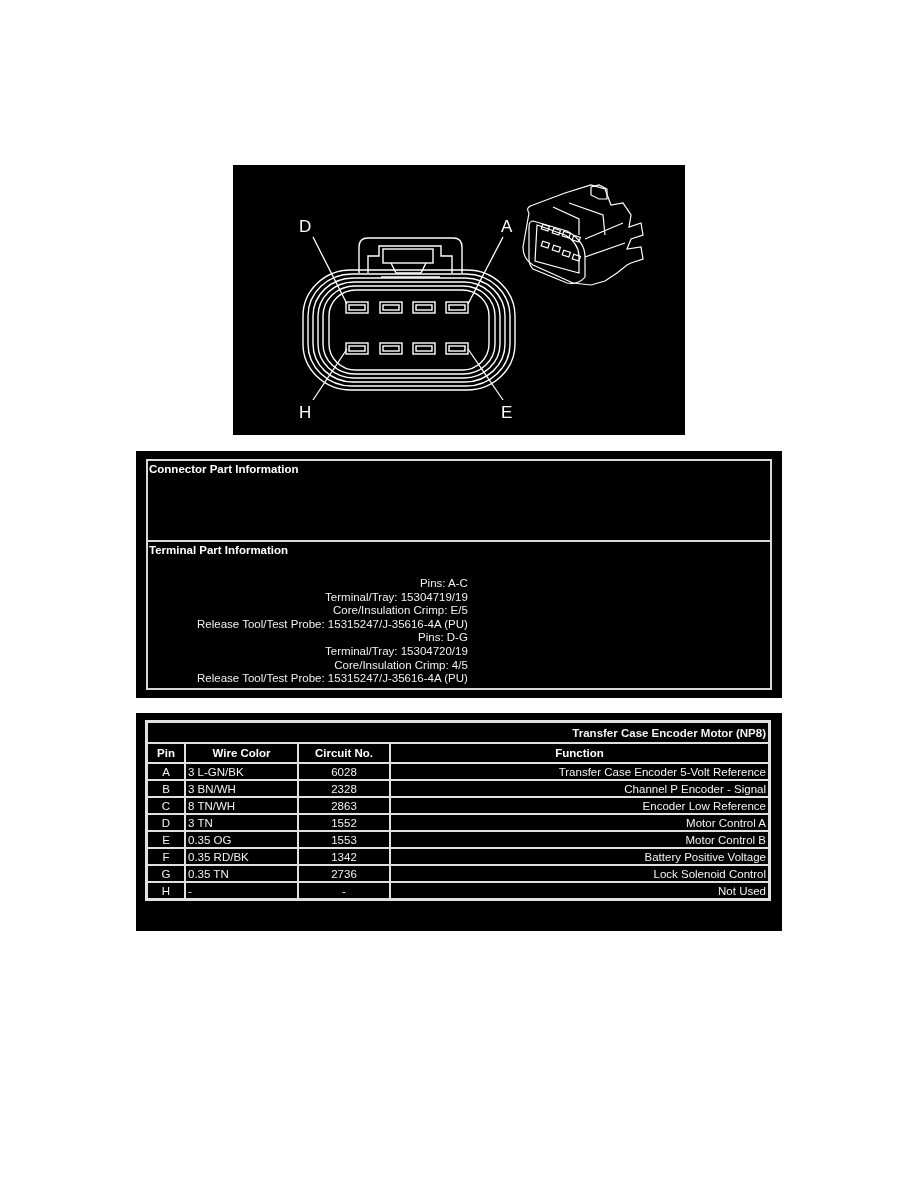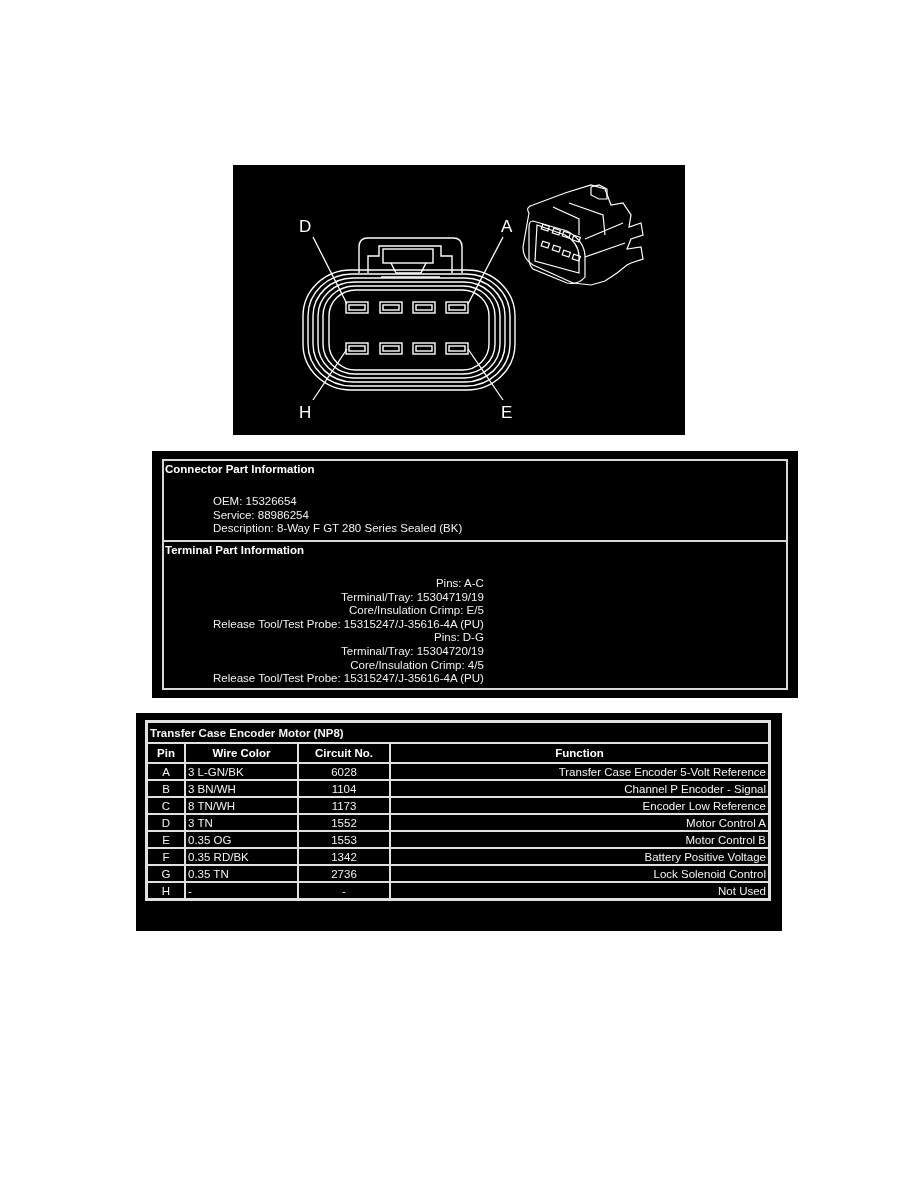--- a/index.html
+++ b/index.html
@@ -7,42 +7,42 @@
            font-family: "Liberation Sans", sans-serif; }
 
     
     .figure { position: absolute; left: 233px; top: 165px; width: 452px; height: 270px;
               background: #000; }
     .figure svg { display: block; }
     .pin-label { fill: #fff; font-family: "Liberation Sans", sans-serif; font-size: 17px; }
 
     
     .info-box { position: absolute; left: 136px; top: 451px; width: 646px; height: 247px;
-                background: #000; margin-left: 16px; }
+                background: #000; }
     .info-inner { position: absolute; left: 10px; top: 8px; right: 10px; bottom: 8px;
                   border: 2px solid #d8d8d8; box-sizing: border-box; }
     .info-section { position: relative; box-sizing: border-box; color: #f0f0f0; font-size: 11.5px; }
     .info-section.connector { height: 81px; border-bottom: 2px solid #d8d8d8; }
     .info-section.terminal { height: 156px; }
     .section-title { position: absolute; left: 1px; top: 2px; font-weight: bold; font-size: 11.5px; color: #fff; }
     .section-lines { position: absolute; left: 49px; }
     .info-section.connector .section-lines { top: 34px; }
     .info-section.terminal .section-lines { top: 35px; text-align: right; }
     .line { height: 13.6px; line-height: 13.6px; white-space: nowrap; }
 
     
     .table-box { position: absolute; left: 136px; top: 713px; width: 646px; height: 218px;
                  background: #000; }
     table.pinout { position: absolute; left: 9px; top: 7px; width: 626px;
                    border-collapse: separate; border-spacing: 0;
                    border: 2px solid #e0e0e0; color: #f2f2f2; font-size: 11.5px; }
     table.pinout td, table.pinout th { border: 1px solid #e0e0e0; height: 17px; padding: 0 2px;
                                        box-sizing: border-box; }
     table.pinout th { font-weight: bold; color: #fff; }
-    .title-cell { text-align: left; font-weight: bold; }
+    .title-cell { text-align: right; font-weight: bold; }
     .c-pin { width: 38px; text-align: center; }
     .c-wire { width: 113px; }
     .c-circ { width: 92px; text-align: center; }
     .c-func { text-align: right; }
   </style>
 </head>
 <body>
 
 <div class="figure">
   <svg width="452" height="270" viewBox="0 0 452 270" xmlns="http://www.w3.org/2000/svg">
@@ -109,25 +109,20 @@
       <rect x="330" y="86" width="7" height="5" transform="rotate(18 333 88)"></rect>
       <rect x="340" y="90" width="7" height="5" transform="rotate(18 343 92)"></rect>
     </g>
   </svg>
 </div>
 
 <div class="info-box">
   <div class="info-inner">
     <div class="info-section connector">
       <div class="section-title">Connector Part Information</div>
-      <div class="section-lines">
-        <div class="line">OEM: 15326654</div>
-        <div class="line">Service: 88986254</div>
-        <div class="line">Description: 8-Way F GT 280 Series Sealed (BK)</div>
-      </div>
     </div>
     <div class="info-section terminal">
       <div class="section-title">Terminal Part Information</div>
       <div class="section-lines">
         <div class="line">Pins: A-C</div>
         <div class="line">Terminal/Tray: 15304719/19</div>
         <div class="line">Core/Insulation Crimp: E/5</div>
         <div class="line">Release Tool/Test Probe: 15315247/J-35616-4A (PU)</div>
         <div class="line">Pins: D-G</div>
         <div class="line">Terminal/Tray: 15304720/19</div>
@@ -152,27 +147,27 @@
     </tr>
     <tr>
       <td class="c-pin">A</td>
       <td class="c-wire">3 L-GN/BK</td>
       <td class="c-circ">6028</td>
       <td class="c-func">Transfer Case Encoder 5-Volt Reference</td>
     </tr>
     <tr>
       <td class="c-pin">B</td>
       <td class="c-wire">3 BN/WH</td>
-      <td class="c-circ">1104</td>
+      <td class="c-circ">2328</td>
       <td class="c-func">Channel P Encoder - Signal</td>
     </tr>
     <tr>
       <td class="c-pin">C</td>
       <td class="c-wire">8 TN/WH</td>
-      <td class="c-circ">1173</td>
+      <td class="c-circ">2863</td>
       <td class="c-func">Encoder Low Reference</td>
     </tr>
     <tr>
       <td class="c-pin">D</td>
       <td class="c-wire">3 TN</td>
       <td class="c-circ">1552</td>
       <td class="c-func">Motor Control A</td>
     </tr>
     <tr>
       <td class="c-pin">E</td>

